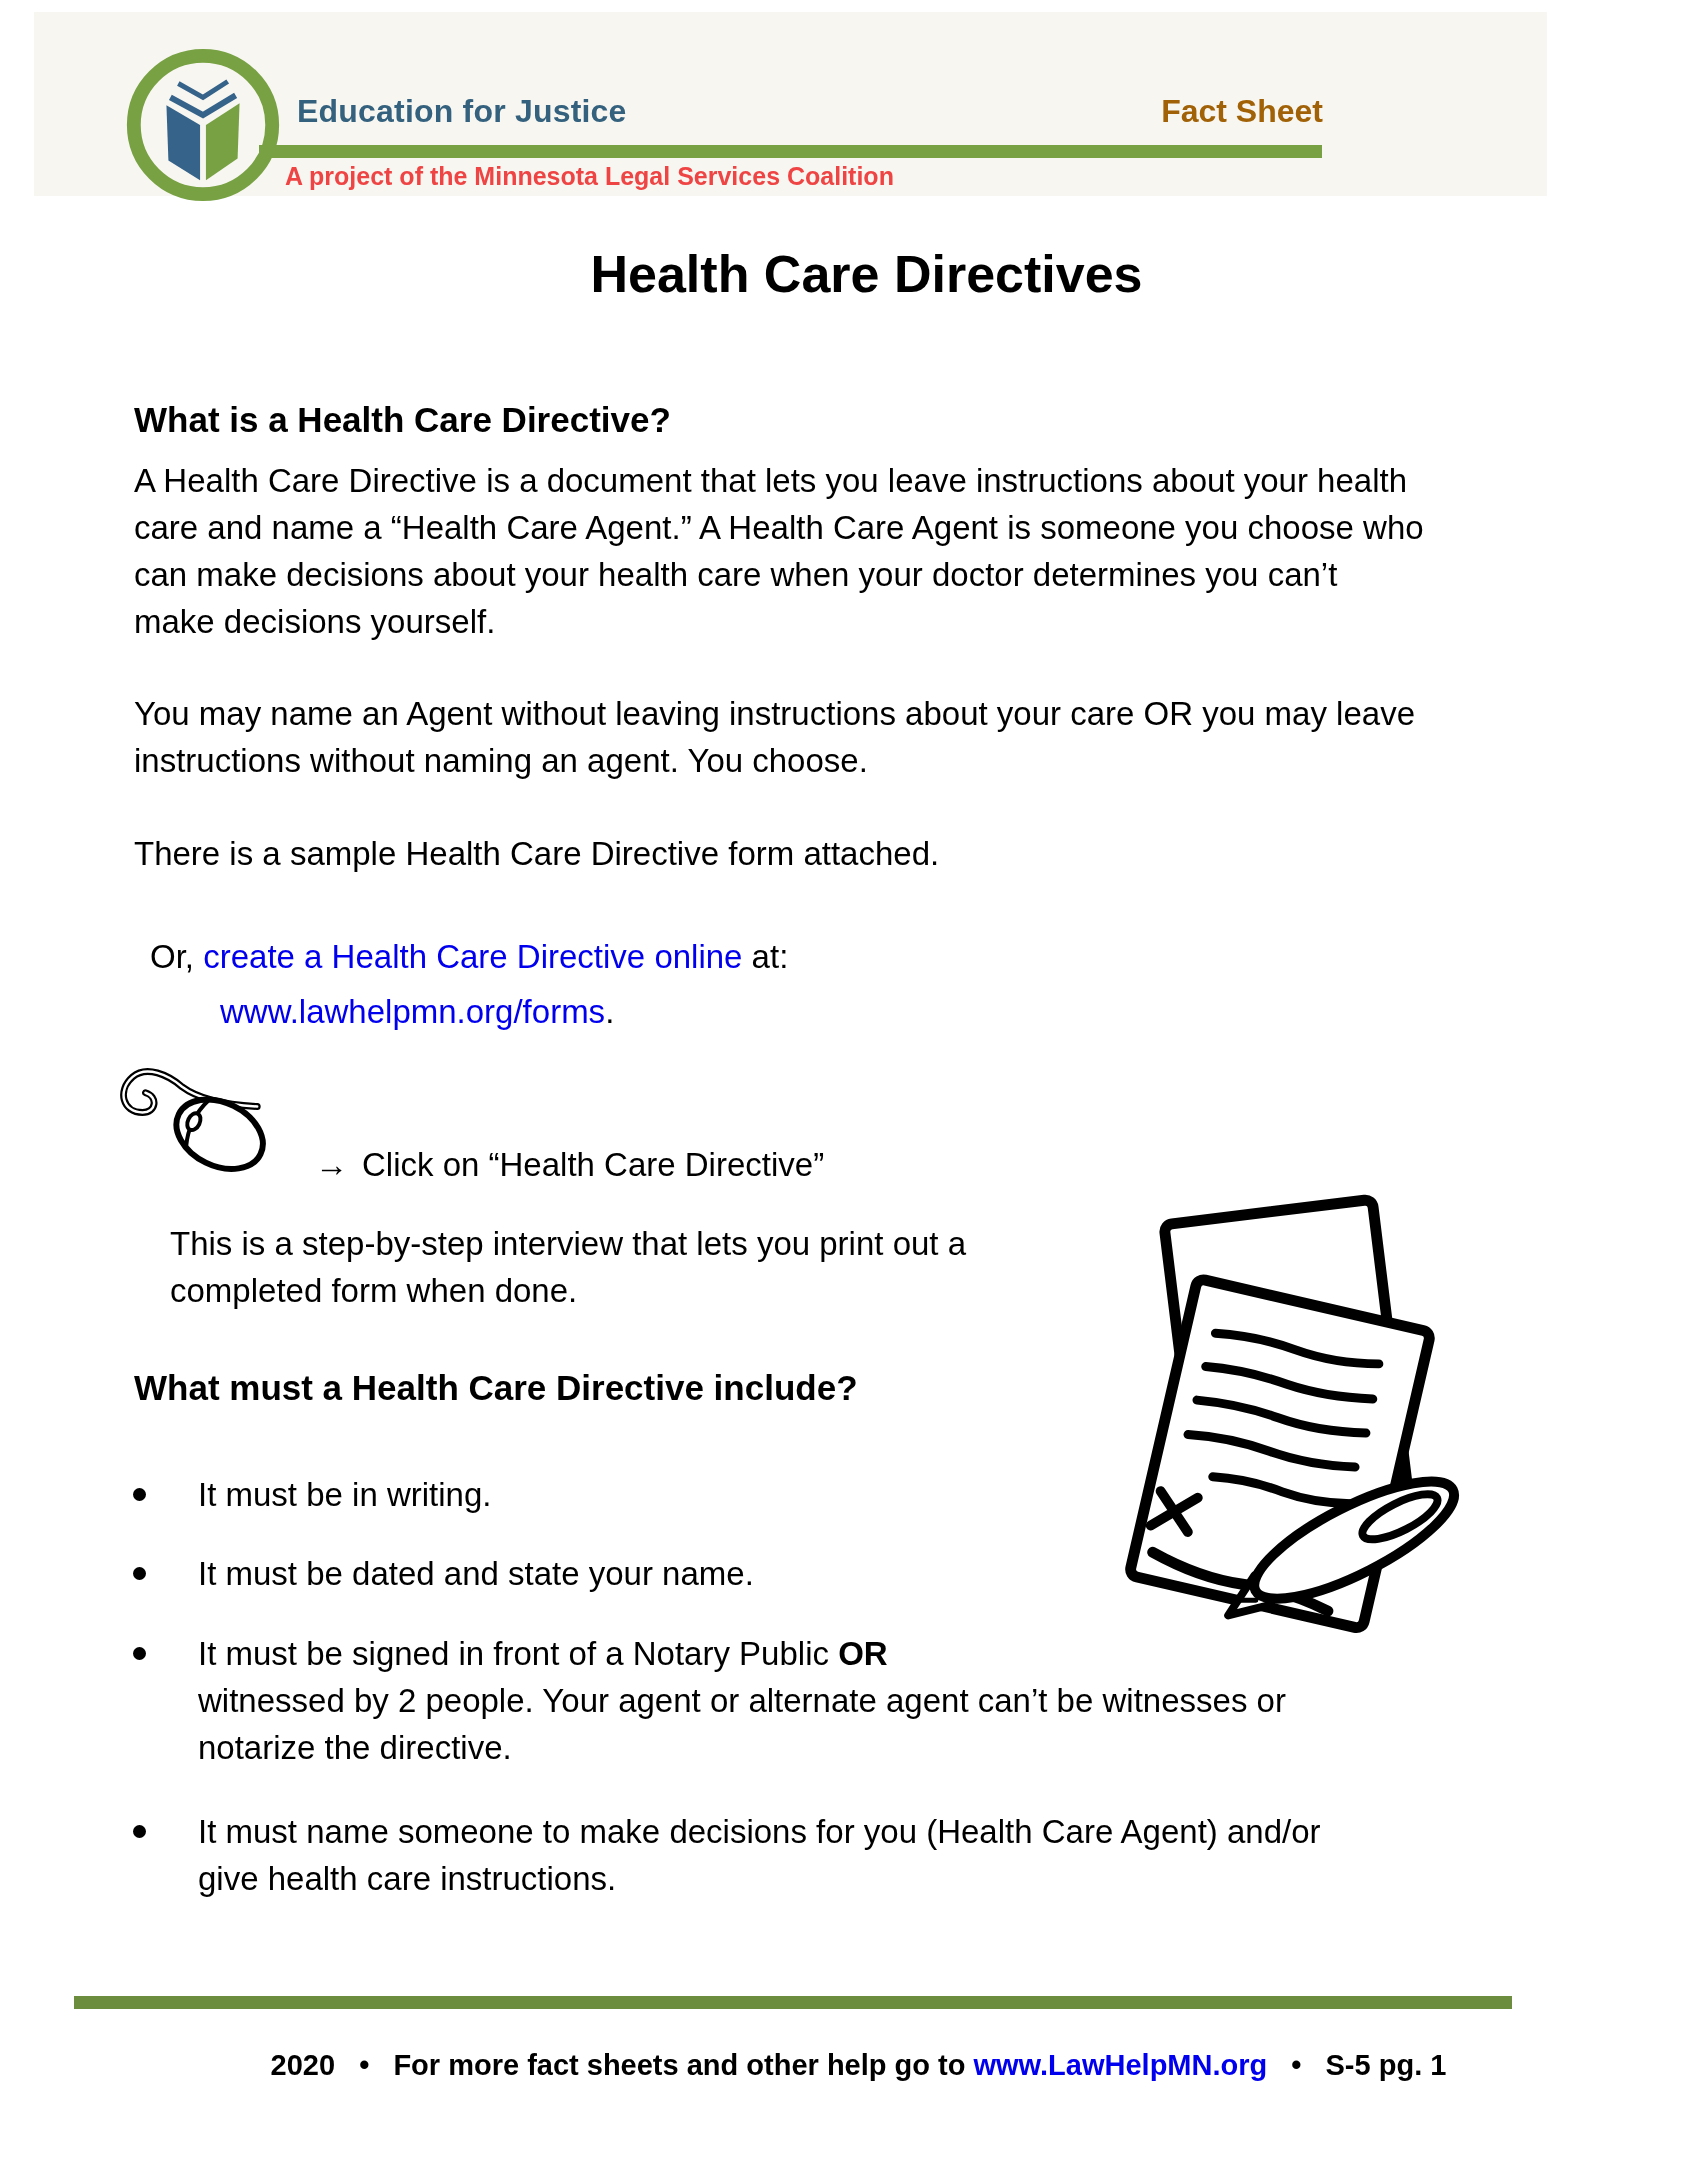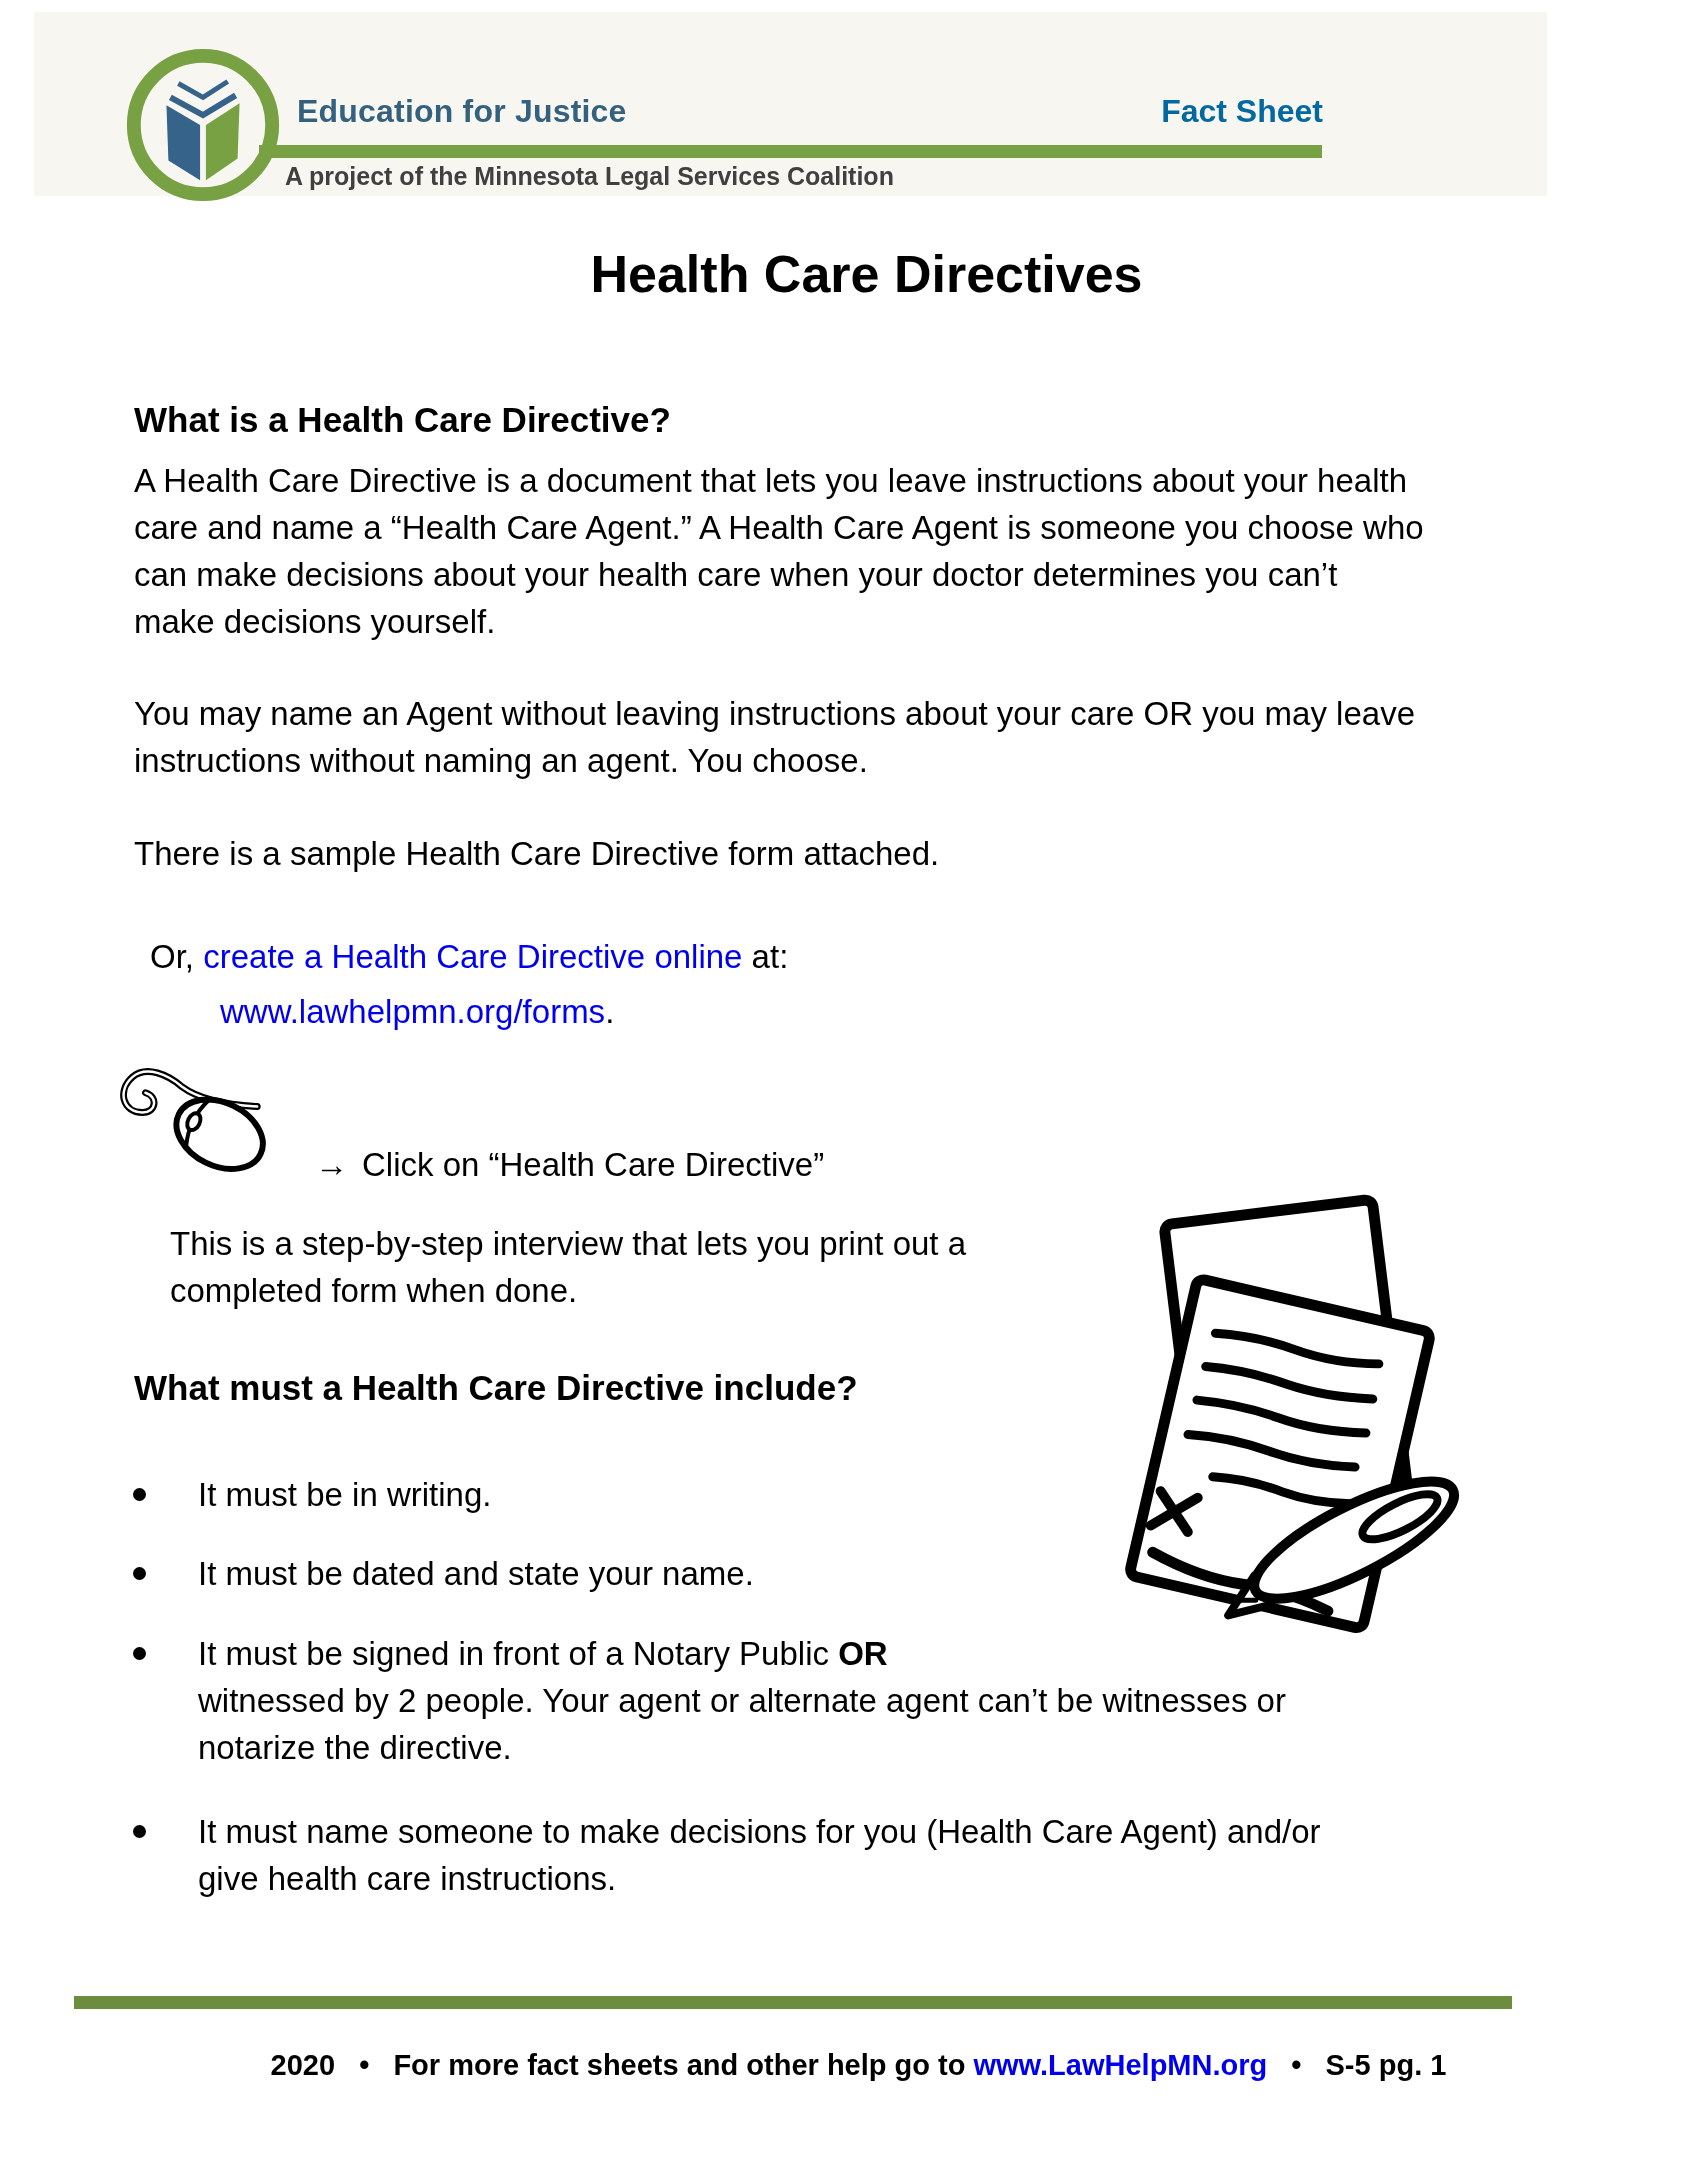--- a/index.html
+++ b/index.html
@@ -5,22 +5,22 @@
   html,body{margin:0;padding:0;background:#ffffff;}
   #page{
     position:relative;width:1547px;height:2178px;background:#ffffff;
     font-family:"Liberation Sans","DejaVu Sans",sans-serif;color:#000;overflow:hidden;
   }
   
   .band{position:absolute;left:34px;top:12px;width:1618px;height:184px;background:#F8F6F0;}
   .logo{position:absolute;left:119px;top:40px;width:168px;height:168px;}
   .green-bar{position:absolute;left:259px;top:145px;width:1063px;height:13px;background:#77A143;}
   .brand{position:absolute;left:297px;top:93px;font-size:32px;font-weight:bold;color:#34617E;letter-spacing:0.2px;}
-  .tagline{position:absolute;left:285px;top:162px;font-size:25px;font-weight:bold;color:#404040;}
-  .fact-sheet{position:absolute;left:1026px;top:93px;width:297px;text-align:right;font-size:32px;font-weight:bold;color:#0369a1;}
+  .tagline{position:absolute;left:285px;top:162px;font-size:25px;font-weight:bold;color:#ef4444;}
+  .fact-sheet{position:absolute;left:1026px;top:93px;width:297px;text-align:right;font-size:32px;font-weight:bold;color:#a16207;}
   
   .doc-title{position:absolute;left:25px;top:244px;width:1683px;text-align:center;font-size:52px;font-weight:bold;}
   .h-sect{position:absolute;left:134px;font-size:35px;font-weight:bold;}
   .para{position:absolute;left:134px;font-size:33px;line-height:47px;}
   .pline{white-space:nowrap;}
   a.link{color:#0000EE;cursor:pointer;}
   .online-line{position:absolute;font-size:33px;line-height:47px;white-space:nowrap;}
   .arrow-line{position:absolute;left:315px;font-size:33px;line-height:47px;white-space:nowrap;}
   .arrow-glyph{margin-right:14px;}
   

